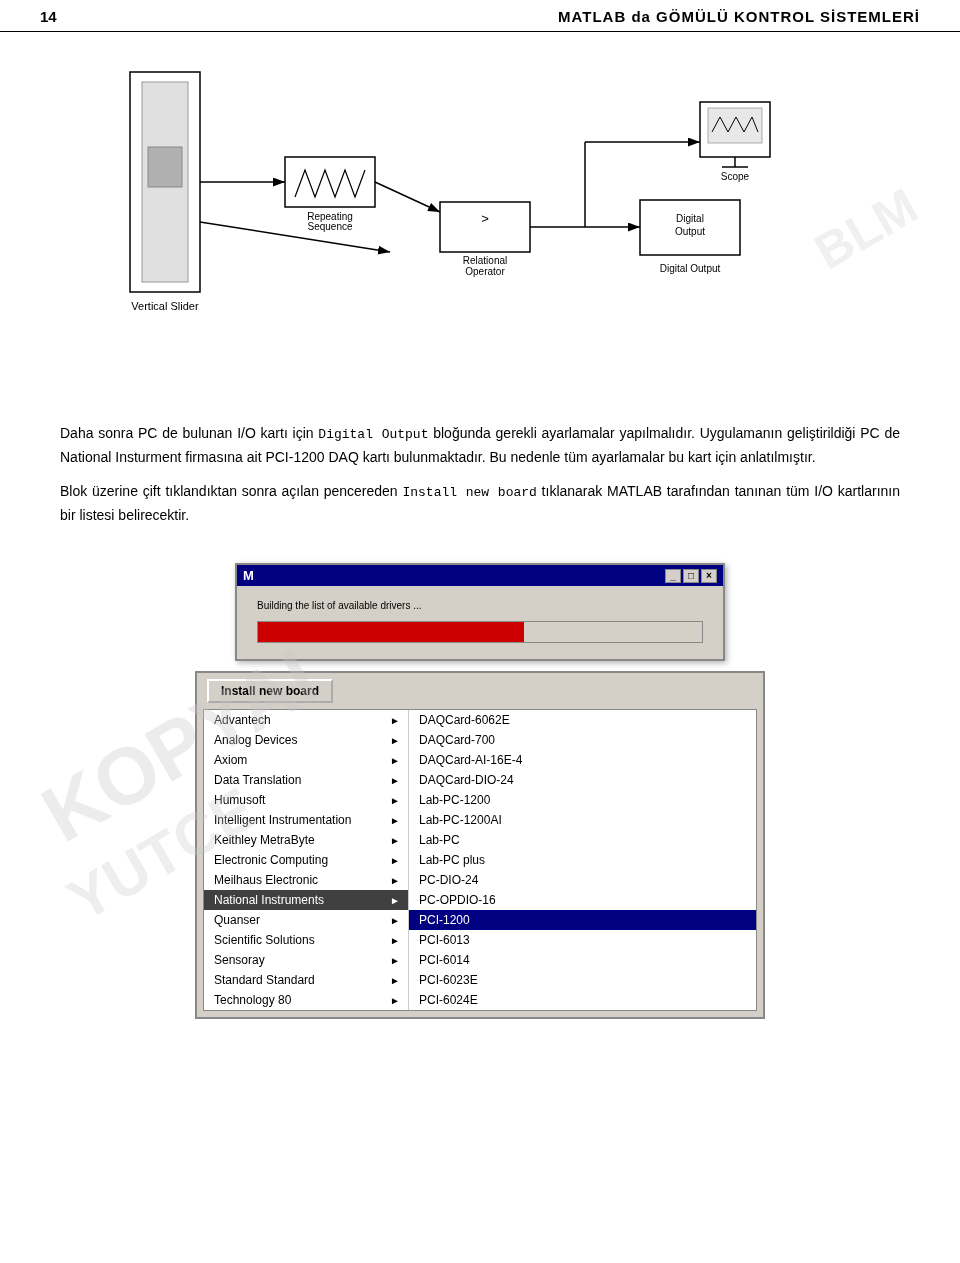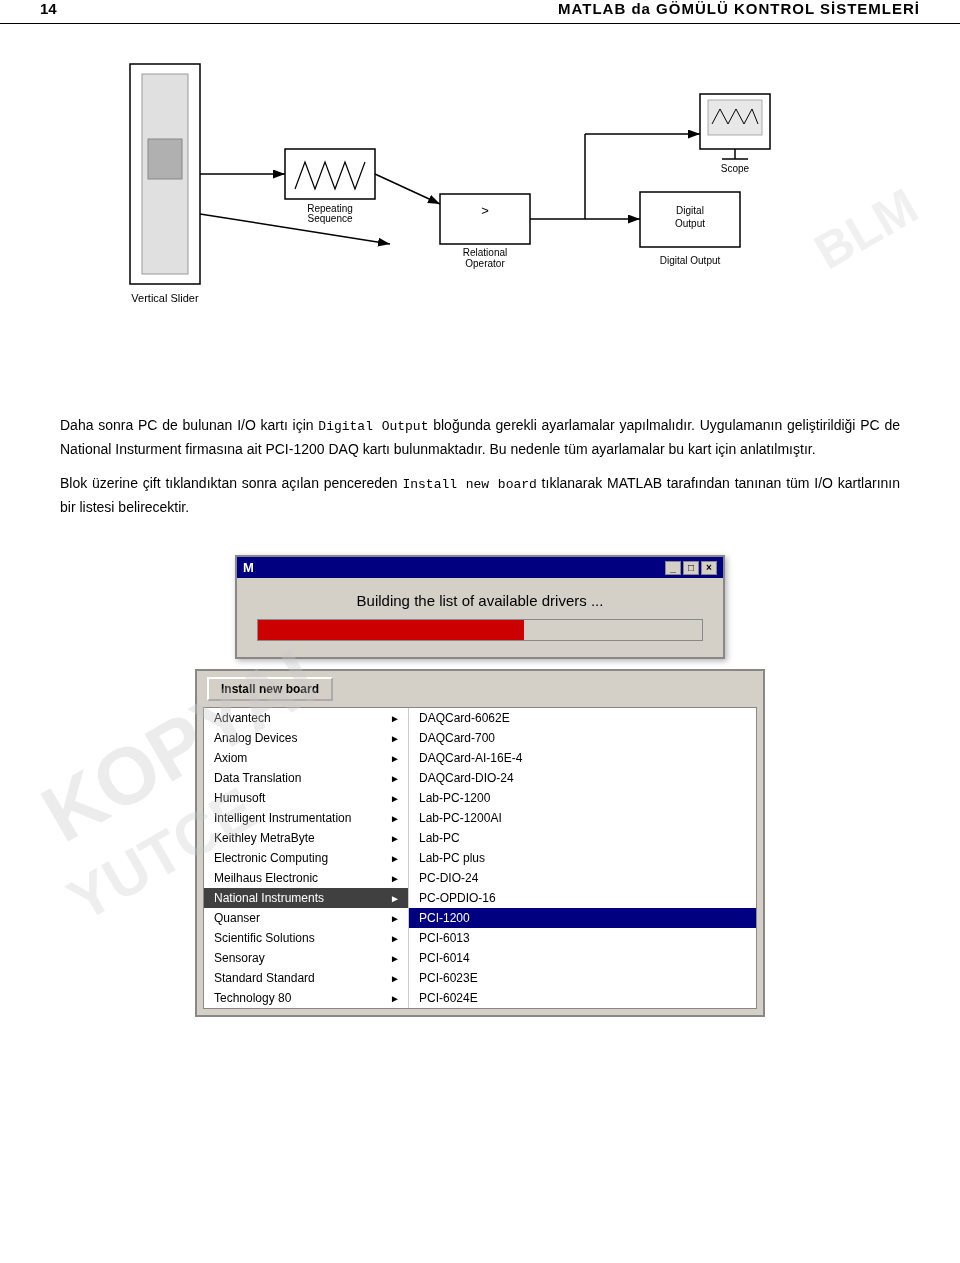--- a/index.html
+++ b/index.html
@@ -11,21 +11,21 @@
       font-size: 14px;
       color: #000;
       position: relative;
     }
 
     
     .page-header {
       display: flex;
       justify-content: space-between;
       align-items: flex-end;
-      padding: 0 40px 6px 40px;
+      padding: 8px 40px 6px 40px;
       border-bottom: 1px solid #000;
       margin-bottom: 10px;
     }
     .page-number {
       font-size: 15px;
       font-weight: bold;
     }
     .page-title {
       font-size: 15px;
       font-weight: bold;
@@ -96,23 +96,22 @@
       justify-content: center;
       font-size: 10px;
       color: #000;
       cursor: pointer;
     }
     .progress-body {
       padding: 14px 20px 16px 20px;
       background: #d4d0c8;
     }
     .progress-message {
-      font-size: 15px;
+      font-size: 10px;
       margin-bottom: 10px;
-      text-align: center;
       color: #000;
     }
     .progress-bar-outer {
       width: 100%;
       height: 22px;
       background: #fff;
       border: 1px solid #888;
       display: flex;
     }
     .progress-bar-fill {

